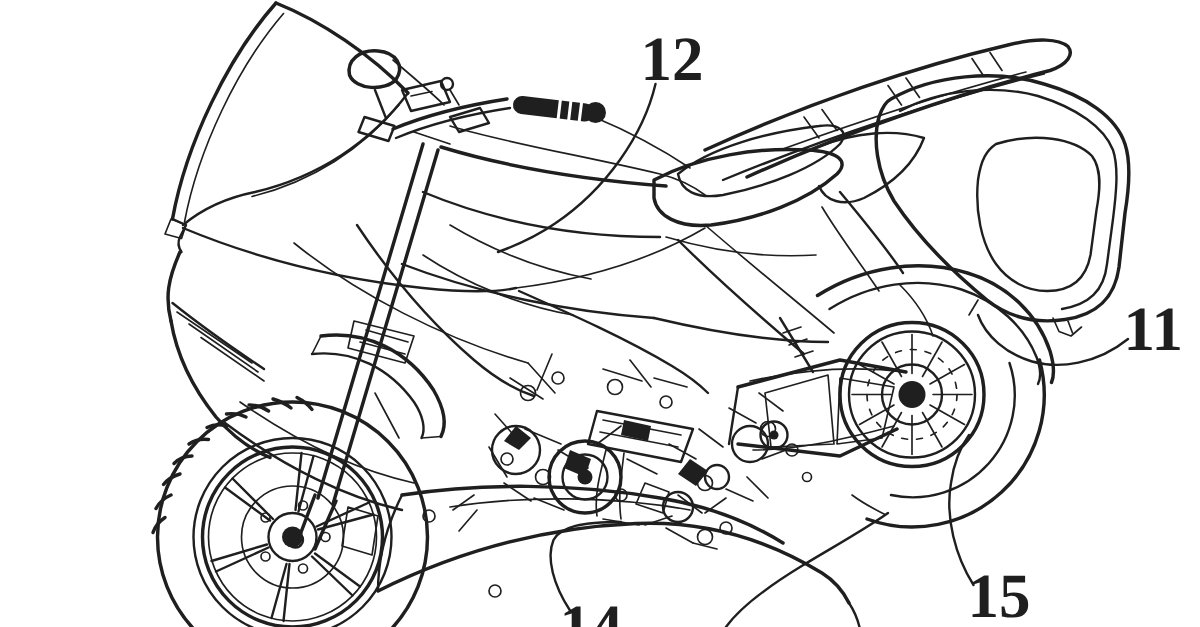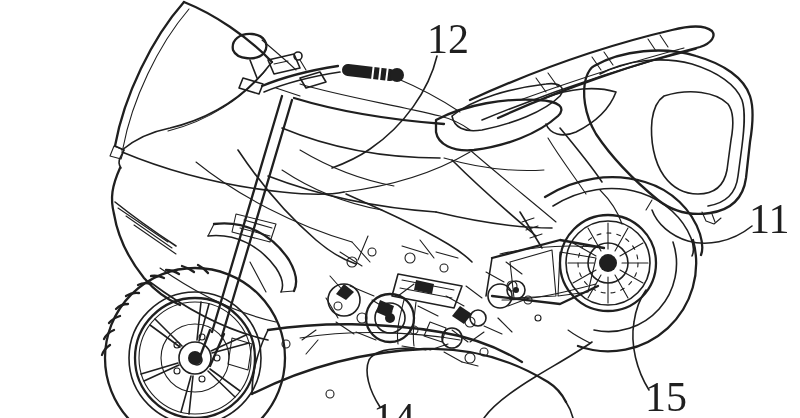--- a/index.html
+++ b/index.html
@@ -2,21 +2,21 @@
 <html style="--ink: #1f1f1f; --bg: #ffffff;"><head>
 <meta charset="utf-8">
 <style>
   :root { --ink:#1f1f1f; --bg:#ffffff; }
   html,body{ margin:0; padding:0; }
   body{
     width:800px; height:418px; overflow:hidden;
     background:var(--bg);
     font-family:"Liberation Serif", serif;
   }
-  .stage{ position:relative; width:800px; height:296px; background:var(--bg); }
+  .stage{ position:relative; width:800px; height:296px; background:var(--bg);font-weight:bold; }
   svg{ display:block; }
   
   svg path, svg circle, svg line, svg ellipse{
     stroke:var(--ink); fill:none;
     stroke-width:1.6; stroke-linecap:round; stroke-linejoin:round;
   }
   .w2{ stroke-width:2.3; }
   .w1{ stroke-width:1.1; }
   .grip{ stroke-width:12; }
   .rib{ stroke:#ffffff; stroke-width:2; }

